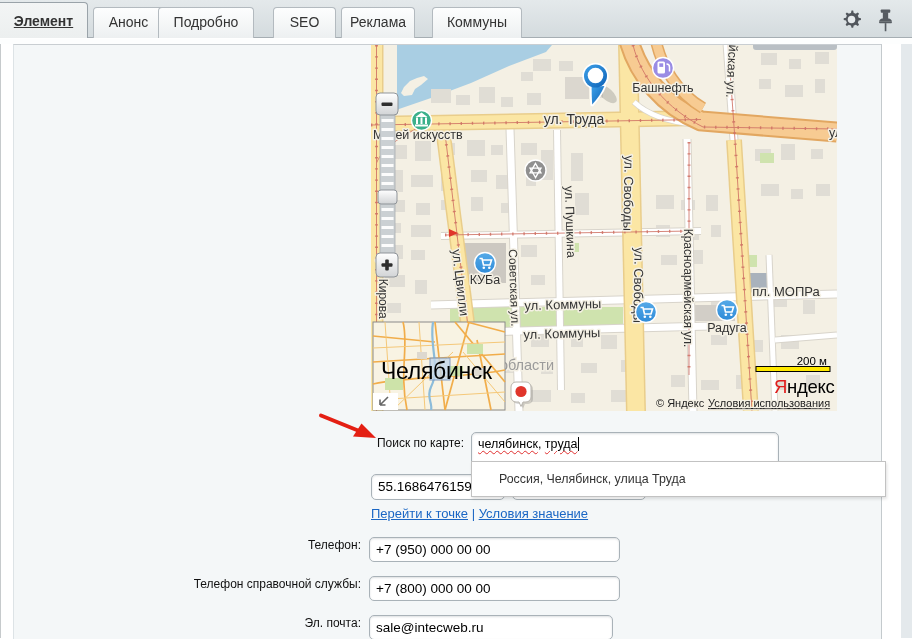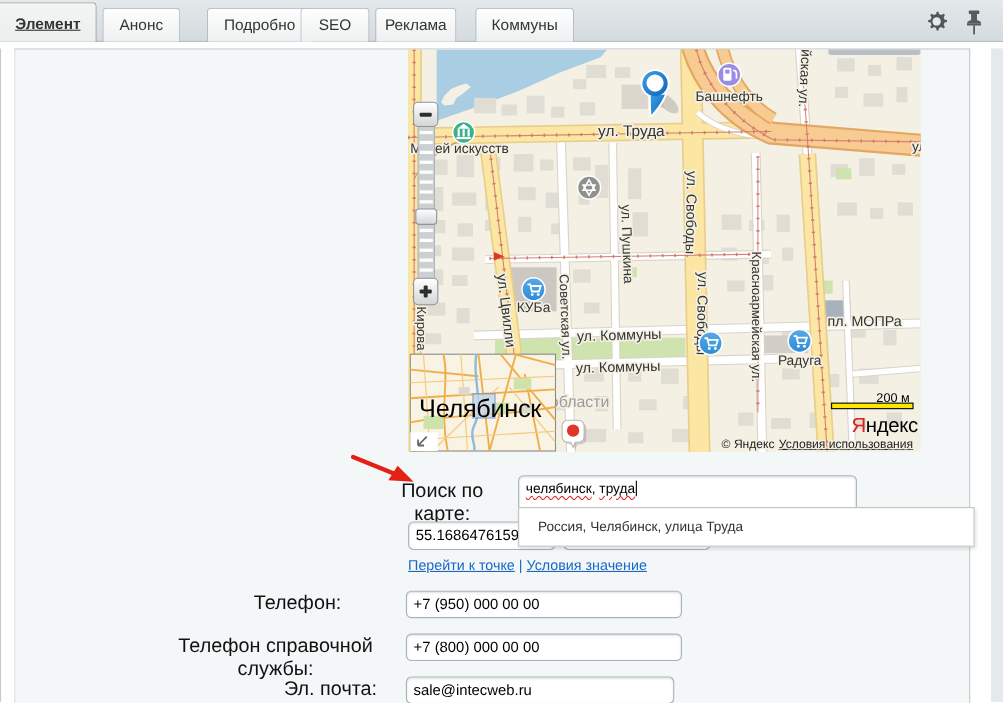--- a/index.html
+++ b/index.html
@@ -10,40 +10,40 @@
   background:linear-gradient(#e4e9eb, #d4dbde); border-bottom:1px solid #a6aeb3; }
 .whitestrip { position:absolute; left:0; top:39px; width:912px; height:5px; background:#fdfefe; }
 .panel { position:absolute; left:13px; top:44px; width:869px; height:595px;
   background:#f4f7f8; border-left:1px solid #dde3e6; border-right:1px solid #c4cacd; border-top:1px solid #c9ced2; }
 .rightedge { position:absolute; left:901px; top:44px; width:11px; height:594px; background:#e4e9ec; }
 .tab { position:absolute; top:7px; height:31px; background:linear-gradient(#fdfefe, #edf0f1);
   border:1px solid #b3babf; border-bottom:none; border-radius:4px 4px 0 0;
   font-size:14px; color:#333; text-align:center; line-height:29px; }
 .tab.active { top:2px; height:36px; font-size:14px; background:linear-gradient(#f3f5f5,#ecefef);
   border-color:#9aa3a9; border-left:none; border-radius:0 4px 0 0; font-weight:bold; line-height:36px; }
-.lbl { position:absolute; font-size:18px; color:#111; text-align:center; }
+.lbl { position:absolute; font-size:12px; color:#111; text-align:right; }
 .inp { position:absolute; background:#fff; border:1px solid #a9b2b8; border-radius:5px;
   font-size:13.5px; color:#000; padding:0 0 0 6px; box-shadow:inset 0 1px 2px rgba(120,130,140,.25); white-space:nowrap; overflow:hidden; }
 .drop { position:absolute; left:471px; top:461px; width:415px; height:36px; background:#fff;
   border:1px solid #c2c2c2; box-shadow:1px 2px 3px rgba(0,0,0,.12); z-index:5;
-  font-size:12.4px; color:#333; line-height:34px; padding-left:17px; }
+  font-size:12.4px; color:#333; line-height:34px; padding-left:27px; }
 a.lnk { color:#1a66c4; text-decoration:underline; font-size:13px; }
 .wavy { text-decoration:underline wavy #e03030 1px; text-underline-offset:2px; }
 </style>
 </head>
 <body>
 <div class="header"></div>
 <div class="leftline"></div>
 <div class="whitestrip"></div>
 <div class="panel"></div>
 <div class="rightedge"></div>
 
 <div class="tab active" style="left:0; width:88px;text-decoration:underline;">Элемент</div>
 <div class="tab" style="left:93px; width:71px;">Анонс</div>
-<div class="tab" style="left:188px; width:96px;">Подробно</div>
+<div class="tab" style="left:158px; width:96px;">Подробно</div>
 <div class="tab" style="left:273px; width:63px;">SEO</div>
 <div class="tab" style="left:341px; width:74px;">Реклама</div>
 <div class="tab" style="left:432px; width:90px;">Коммуны</div>
 
 <svg style="position:absolute; left:841px; top:9px;" width="21" height="21" viewBox="0 0 20 20">
   <path fill="#51565c" d="M10 1.5 l1.6 0 .5 2.2 a6.5 6.5 0 0 1 1.9 .8 l2-1.2 1.2 1.2-1.2 2 a6.5 6.5 0 0 1 .8 1.9 l2.2 .5 0 1.6-2.2 .5 a6.5 6.5 0 0 1-.8 1.9 l1.2 2-1.2 1.2-2-1.2 a6.5 6.5 0 0 1-1.9 .8 l-.5 2.2-1.6 0-.5-2.2 a6.5 6.5 0 0 1-1.9-.8 l-2 1.2-1.2-1.2 1.2-2 a6.5 6.5 0 0 1-.8-1.9 l-2.2-.5 0-1.6 2.2-.5 a6.5 6.5 0 0 1 .8-1.9 l-1.2-2 1.2-1.2 2 1.2 a6.5 6.5 0 0 1 1.9-.8 z"></path>
   <circle cx="10" cy="10" r="3.6" fill="#e6eaec"></circle>
 </svg>
 <svg style="position:absolute; left:876px; top:9px;" width="19" height="23" viewBox="0 0 20 24">
   <g fill="#565b61">

